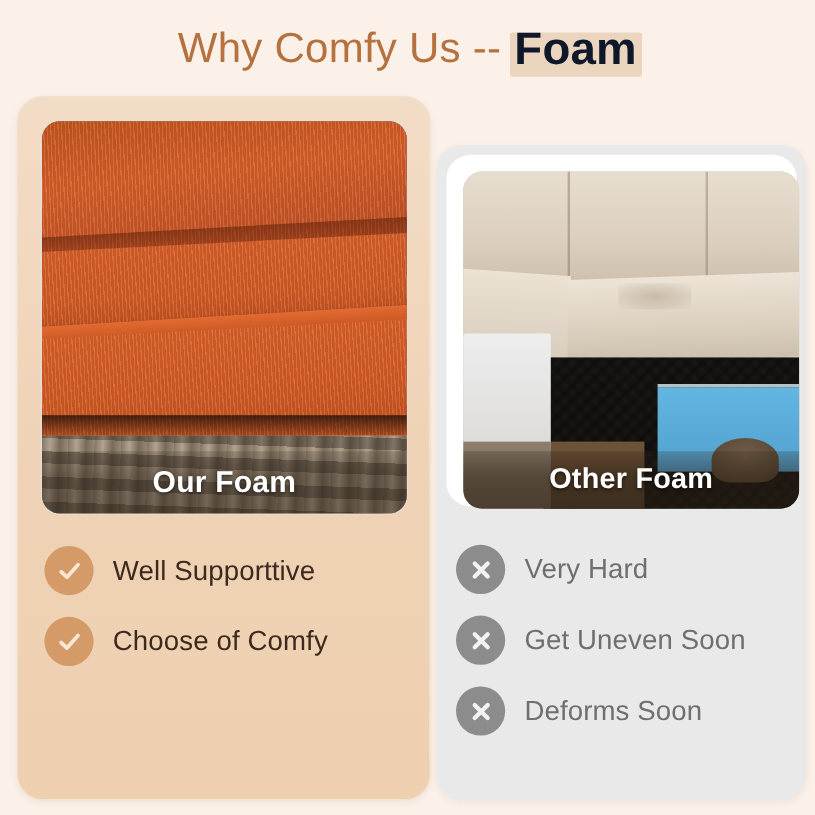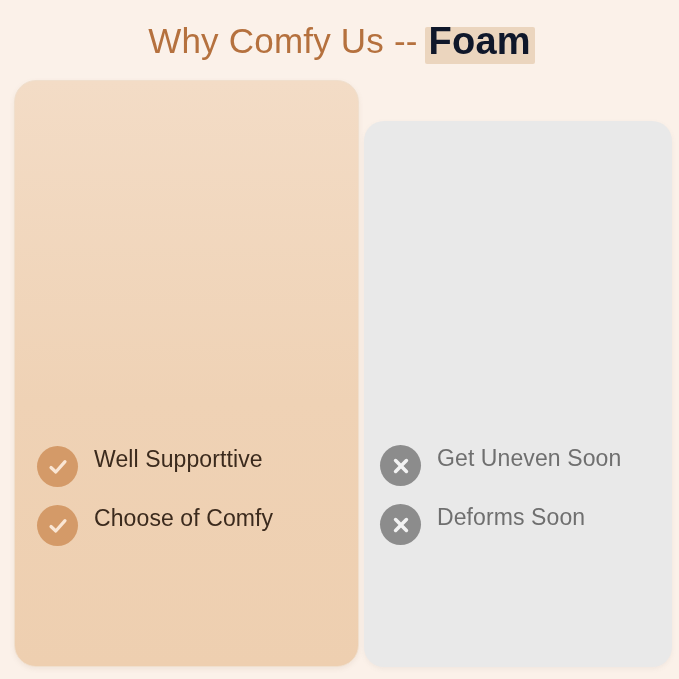--- a/index.html
+++ b/index.html
@@ -251,20 +251,21 @@
   
   .feature-list {
     position: absolute;
     left: 0; right: 0;
   }
   .list-ours { top: 365px; left: 22px; right: 12px; }
   .list-other { top: 324px; left: 16px; right: 10px; }
 
   .feature-row {
     display: flex;
+    align-items: center;
     height: 59px;
   }
 
   .badge {
     flex: 0 0 auto;
     width: 41px;
     height: 41px;
     border-radius: 50%;
     display: flex;
     align-items: center;
@@ -290,20 +291,38 @@
 <div class="title-bar">
   <span class="title-plain">Why Comfy Us --</span>
   <span class="title-highlight-wrap">
     <span class="title-highlight-bg"></span>
     <span class="title-strong">Foam</span>
   </span>
 </div>
 
 <div class="panel panel-ours">
 
+  <div class="photo-card photo-ours">
+    <div class="cushion-scene">
+      <div class="cush-back">
+          <div class="rib"></div>
+        </div>
+      <div class="cush-back-shade"></div>
+      <div class="cush-mid">
+          <div class="rib"></div>
+        </div>
+      <div class="cush-seam"></div>
+      <div class="cush-front">
+          <div class="rib"></div>
+        </div>
+      <div class="wicker-shadow"></div>
+      <div class="wicker"></div>
+    </div>
+    <div class="caption">Our Foam</div>
+  </div>
 
   <div class="feature-list list-ours">
 
     <div class="feature-row">
       <span class="badge badge-check">
         <svg width="24" height="24" viewBox="0 0 24 24" aria-hidden="true">
           <path d="M5 12.5 L9.8 17 L19 6.6" fill="none" stroke="#FAE6D4" stroke-width="3.2" stroke-linecap="round" stroke-linejoin="round"></path>
         </svg>
       </span>
       <span class="feature-label label-ours">Well Supporttive</span>
@@ -317,23 +336,51 @@
       </span>
       <span class="feature-label label-ours">Choose of Comfy</span>
     </div>
 
 
   </div>
 </div>
 
 <div class="panel panel-other">
 
+  <div class="photo-wrap-outer">
+    <div class="photo-card photo-other">
+      <div class="sofa-scene">
+        <div class="sofa-backrest"></div>
+        <div class="sofa-back-seam-1"></div>
+        <div class="sofa-back-seam-2"></div>
+        <div class="sofa-seat-left"></div>
+        <div class="sofa-seat-right"></div>
+        <div class="sofa-seat-stain"></div>
+        <div class="sofa-base"></div>
+        <div class="sofa-floor"></div>
+        <div class="pool"></div>
+        <div class="pool-rock"></div>
+        <div class="sofa-white-cush"></div>
+        <div class="sofa-left-shadow"></div>
+        <div class="other-overlay-haze"></div>
+      </div>
+      <div class="caption caption-other">Other Foam</div>
+    </div>
+  </div>
 
   <div class="feature-list list-other">
 
+    <div class="feature-row">
+      <span class="badge badge-x">
+        <svg width="24" height="24" viewBox="0 0 24 24" aria-hidden="true">
+          <path d="M6.6 6.6 L17.4 17.4 M17.4 6.6 L6.6 17.4" fill="none" stroke="#F2F2F2" stroke-width="3.6" stroke-linecap="round"></path>
+        </svg>
+      </span>
+      <span class="feature-label label-other">Very Hard</span>
+    </div>
 
     <div class="feature-row">
       <span class="badge badge-x">
         <svg width="24" height="24" viewBox="0 0 24 24" aria-hidden="true">
           <path d="M6.6 6.6 L17.4 17.4 M17.4 6.6 L6.6 17.4" fill="none" stroke="#F2F2F2" stroke-width="3.6" stroke-linecap="round"></path>
         </svg>
       </span>
       <span class="feature-label label-other">Get Uneven Soon</span>
     </div>
 

